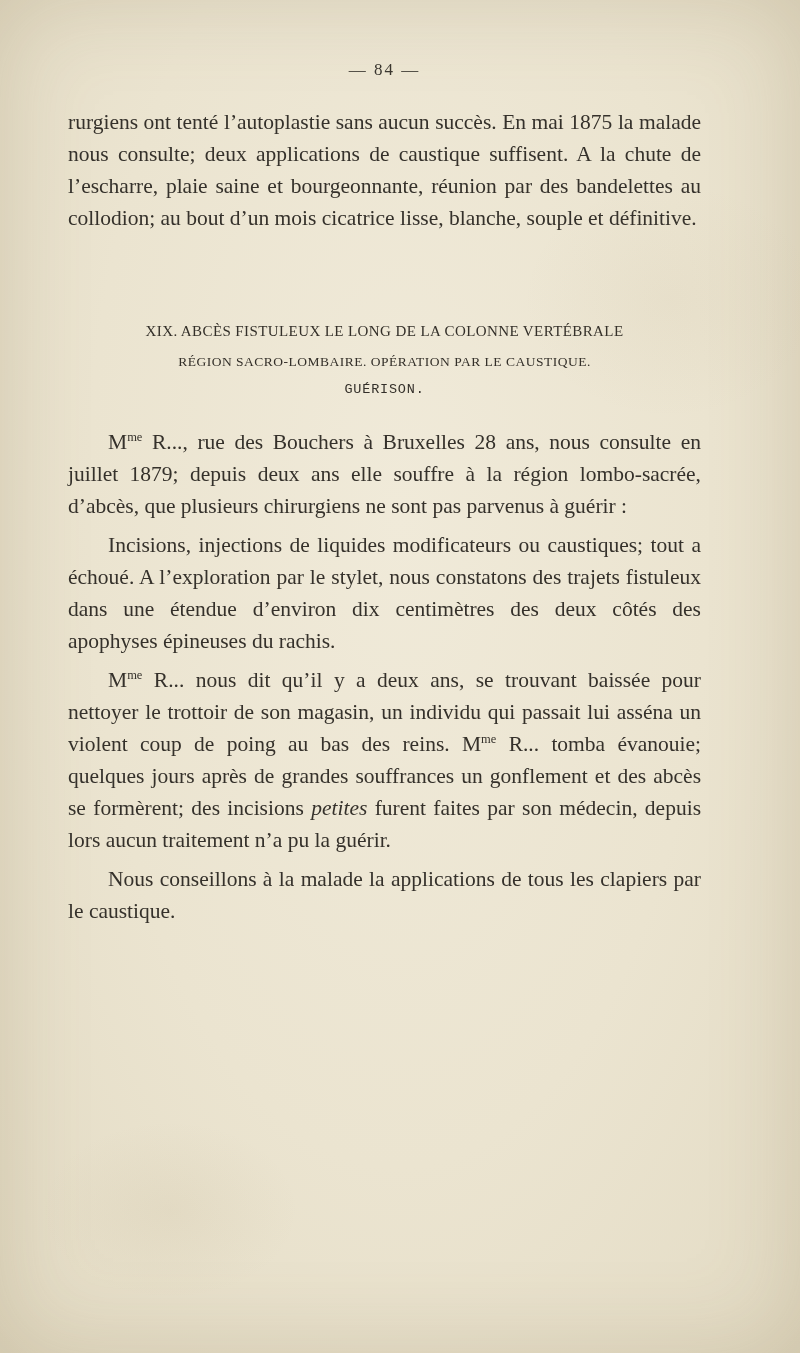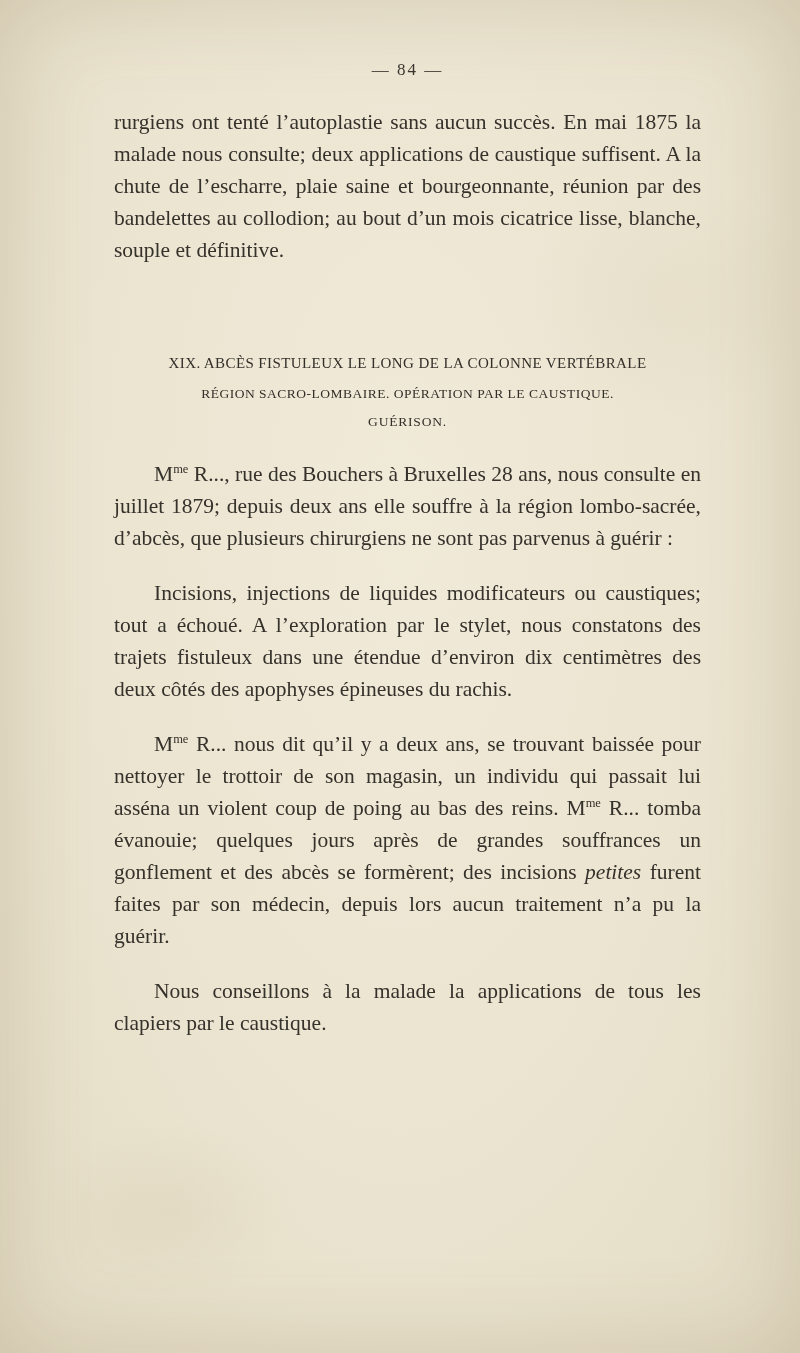--- a/index.html
+++ b/index.html
@@ -7,21 +7,21 @@
     padding: 0;
     background: #d8d2c2;
   }
 
   .page {
     position: relative;
     width: 800px;
     height: 1353px;
     margin: 0;
     box-sizing: border-box;
-    padding: 60px 99px 0 114px;
+    padding: 60px 99px 0 68px;
     background: radial-gradient(ellipse at 50% 38%, #f0ead9 0%, #ebe4d0 55%, #e3dbc4 100%);
     box-shadow: inset 0 0 95px rgba(122, 102, 62, 0.20);
     overflow: hidden;
     font-family: "Liberation Serif", "DejaVu Serif", serif;
     color: #35312b;
   }
 
   .stain {
     position: absolute;
     border-radius: 50%;
@@ -47,21 +47,21 @@
 
   .text-block { }
 
   .para {
     margin: 0;
     font-size: 21.5px;
     line-height: 32px;
     text-align: justify;
     color: #35312b;
   }
-  .para + .para { margin-top: 23px; }
+  .para + .para { margin-top: 7px; }
   .para.indent { text-indent: 40px; }
   .para sup {
     font-size: 12.5px;
     line-height: 0;
     vertical-align: super;
   }
   .para .it { font-style: italic; }
 
   .section-heading {
     margin-top: 88px;
@@ -82,20 +82,21 @@
     line-height: 17px;
     margin-bottom: 11px;
     color: #332f29;
     white-space: nowrap;
   }
   .heading-line3 {
     font-size: 13.5px;
     letter-spacing: 0.8px;
     line-height: 17px;
     color: #332f29;
+    font-family: Liberation Mono, monospace;
   }
 </style>
 </head>
 <body>
 
 <div class="page">
 
   <div class="stain s1"></div>
   <div class="stain s2"></div>
 

